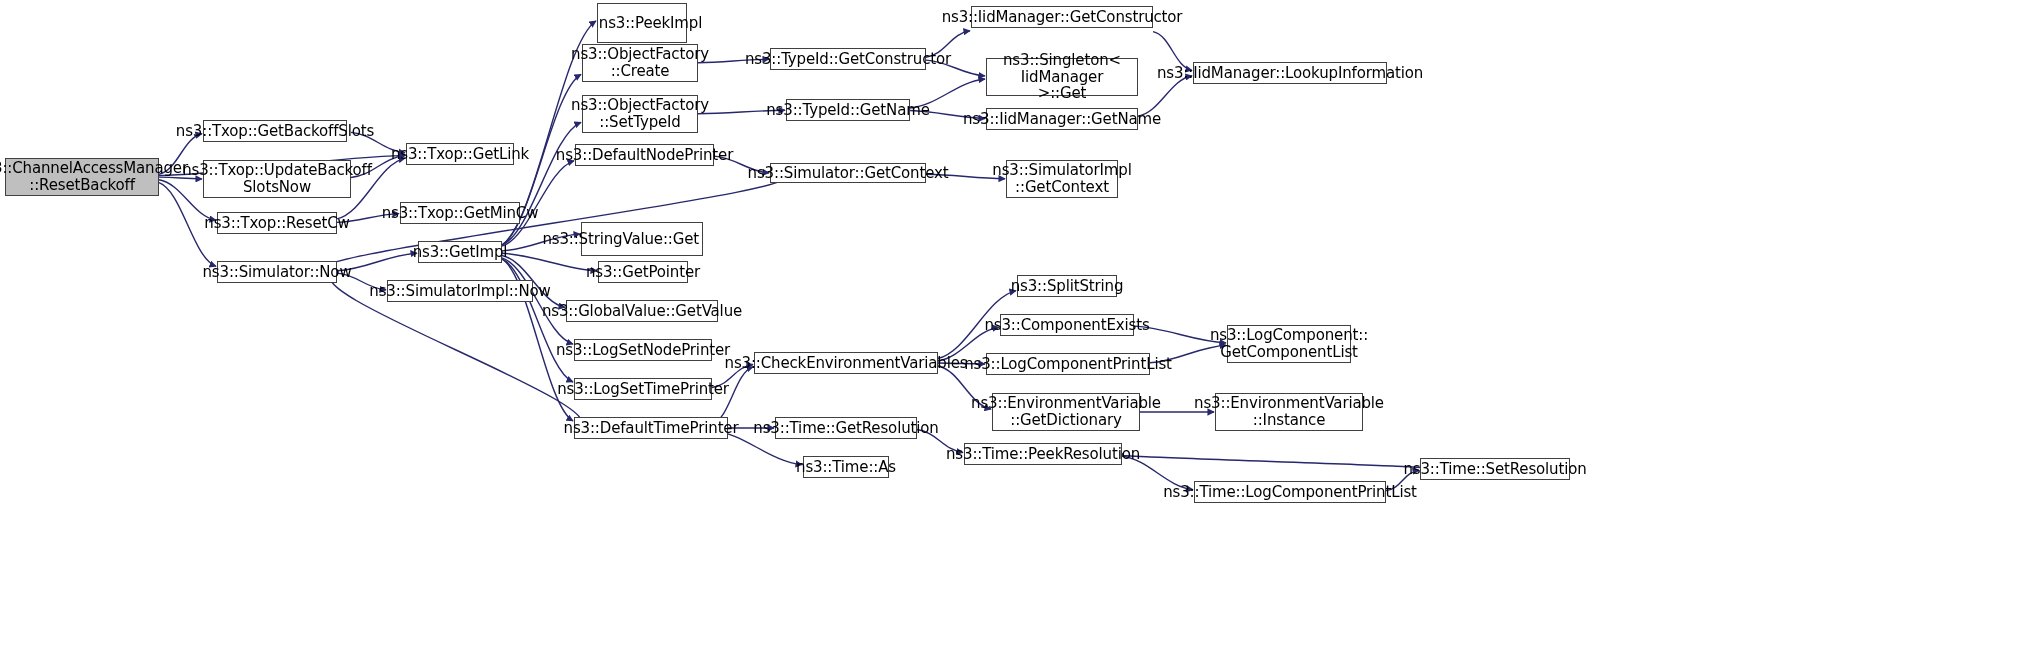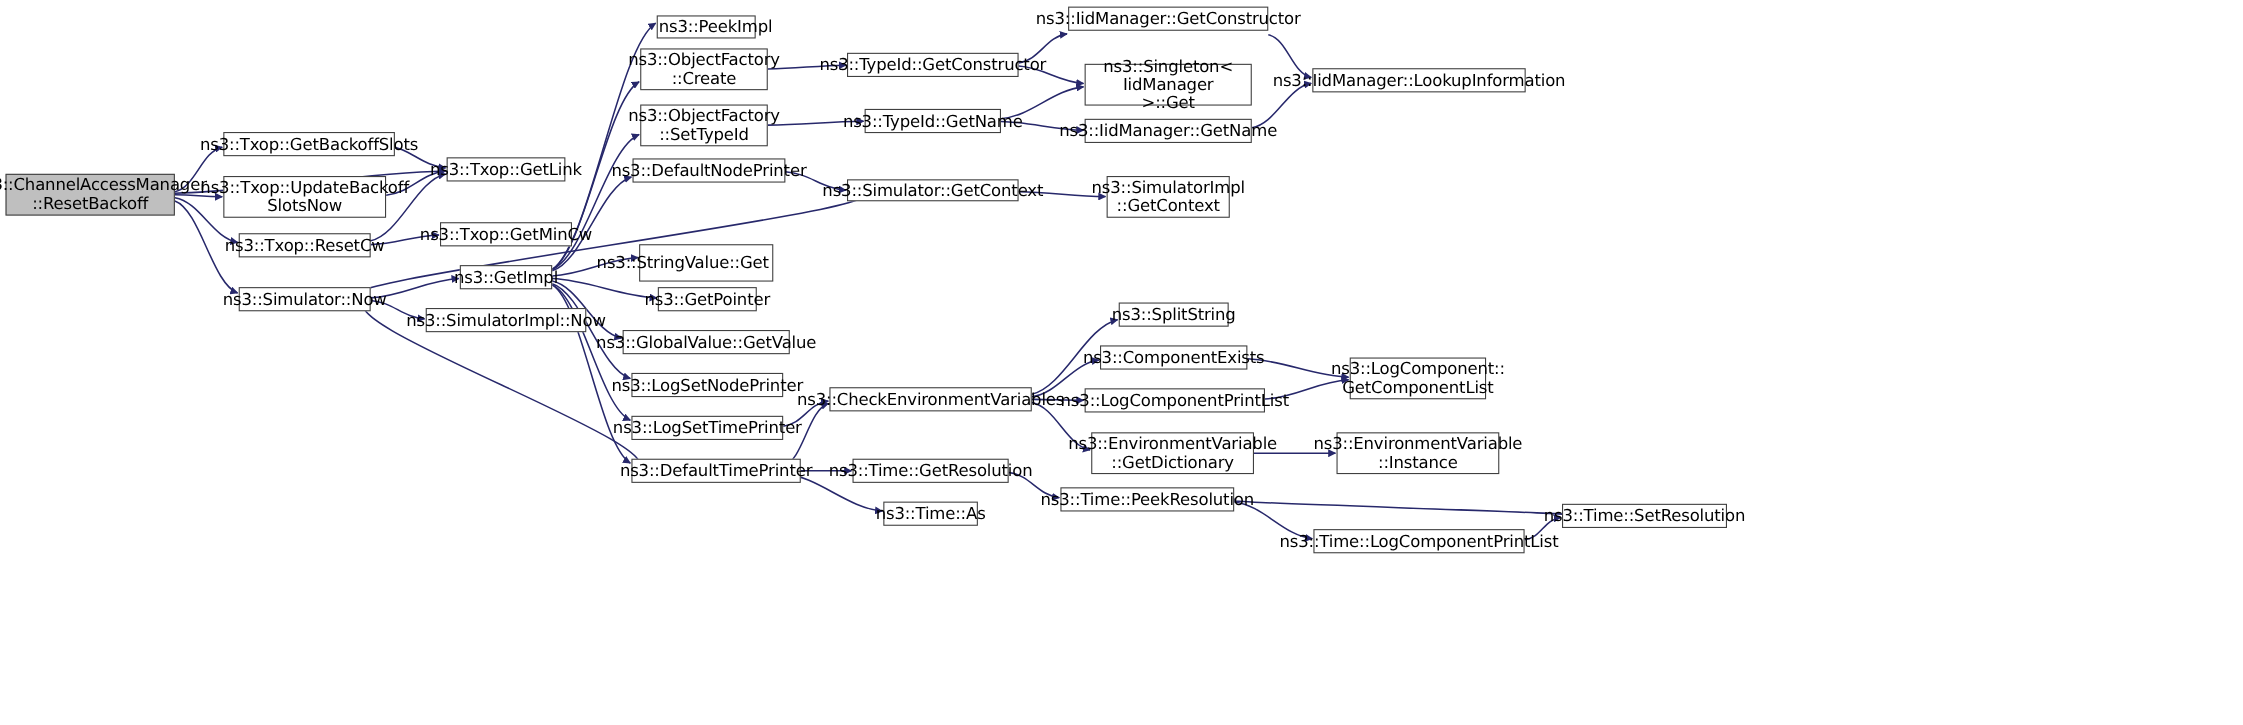--- a/index.html
+++ b/index.html
@@ -106,30 +106,30 @@
         <path d="M 1150,362.8 C 1178.8,361.04 1197.2,346.96 1226,345.2" marker-end="url(#arrow)"></path>
         <path d="M 1140,412 C 1168.2,412 1185.8,412 1214,412" marker-end="url(#arrow)"></path>
         <path d="M 917,429.56 C 936.8,431.848 943.2,450.152 963,452.44" marker-end="url(#arrow)"></path>
         <path d="M 1122,456.28 C 1149.3,459.62399999999997 1165.7,486.37600000000003 1193,489.72" marker-end="url(#arrow)"></path>
         <path d="M 1386,490.62 C 1401.9,488.596 1403.1,472.404 1419,470.38" marker-end="url(#arrow)"></path>
         <path d="M 1420,469 C 1503.1,467.5 1039.9,455.5 1123,454" marker-end="url(#arrow)"></path>
       </g>
   </svg>
 <div class="node root" style="left: 5px; top: 158px; width: 154px; height: 38px;"><span class="node-label">ns3::ChannelAccessManager
 ::ResetBackoff</span></div>
-    <div class="node" style="left: 203px; top: 120px; width: 156px; height: 22px;"><span class="node-label">ns3::Txop::GetBackoffSlots</span></div>
+    <div class="node" style="left: 203px; top: 120px; width: 144px; height: 22px;"><span class="node-label">ns3::Txop::GetBackoffSlots</span></div>
     <div class="node" style="left: 203px; top: 160px; width: 148px; height: 38px;"><span class="node-label">ns3::Txop::UpdateBackoff
 SlotsNow</span></div>
     <div class="node" style="left: 217px; top: 212px; width: 120px; height: 22px;"><span class="node-label">ns3::Txop::ResetCw</span></div>
     <div class="node" style="left: 217px; top: 261px; width: 120px; height: 22px;"><span class="node-label">ns3::Simulator::Now</span></div>
     <div class="node" style="left: 406px; top: 143px; width: 108px; height: 22px;"><span class="node-label">ns3::Txop::GetLink</span></div>
     <div class="node" style="left: 400px; top: 202px; width: 120px; height: 22px;"><span class="node-label">ns3::Txop::GetMinCw</span></div>
     <div class="node" style="left: 418px; top: 241px; width: 84px; height: 22px;"><span class="node-label">ns3::GetImpl</span></div>
     <div class="node" style="left: 387px; top: 280px; width: 146px; height: 22px;"><span class="node-label">ns3::SimulatorImpl::Now</span></div>
-    <div class="node" style="left: 597px; top: 14px; width: 90px; height: 21px; padding-left: 20px;"><span class="node-label">ns3::PeekImpl</span></div>
+    <div class="node" style="left: 597px; top: 3px; width: 90px; height: 40px; padding-left: 20px;"><span class="node-label">ns3::PeekImpl</span></div>
     <div class="node" style="left: 582px; top: 44px; width: 116px; height: 38px;"><span class="node-label">ns3::ObjectFactory
 ::Create</span></div>
     <div class="node" style="left: 582px; top: 95px; width: 116px; height: 38px;"><span class="node-label">ns3::ObjectFactory
 ::SetTypeId</span></div>
     <div class="node" style="left: 575px; top: 144px; width: 139px; height: 22px;"><span class="node-label">ns3::DefaultNodePrinter</span></div>
     <div class="node" style="left: 581px; top: 222px; width: 122px; height: 34px; justify-content: flex-end;"><span class="node-label">ns3::StringValue::Get</span></div>
     <div class="node" style="left: 598px; top: 261px; width: 90px; height: 22px;"><span class="node-label">ns3::GetPointer</span></div>
     <div class="node" style="left: 566px; top: 300px; width: 152px; height: 22px;"><span class="node-label">ns3::GlobalValue::GetValue</span></div>
     <div class="node" style="left: 574px; top: 339px; width: 138px; height: 22px;"><span class="node-label">ns3::LogSetNodePrinter</span></div>
     <div class="node" style="left: 574px; top: 378px; width: 138px; height: 22px;"><span class="node-label">ns3::LogSetTimePrinter</span></div>

